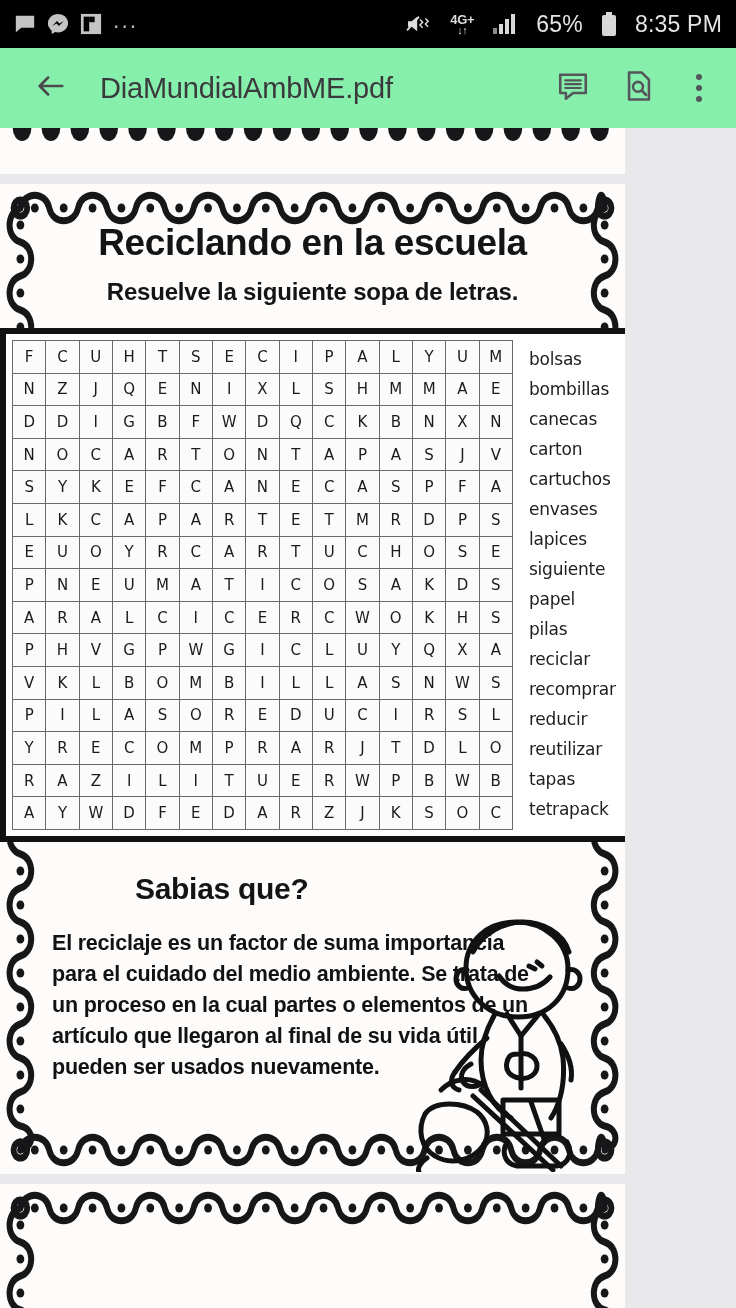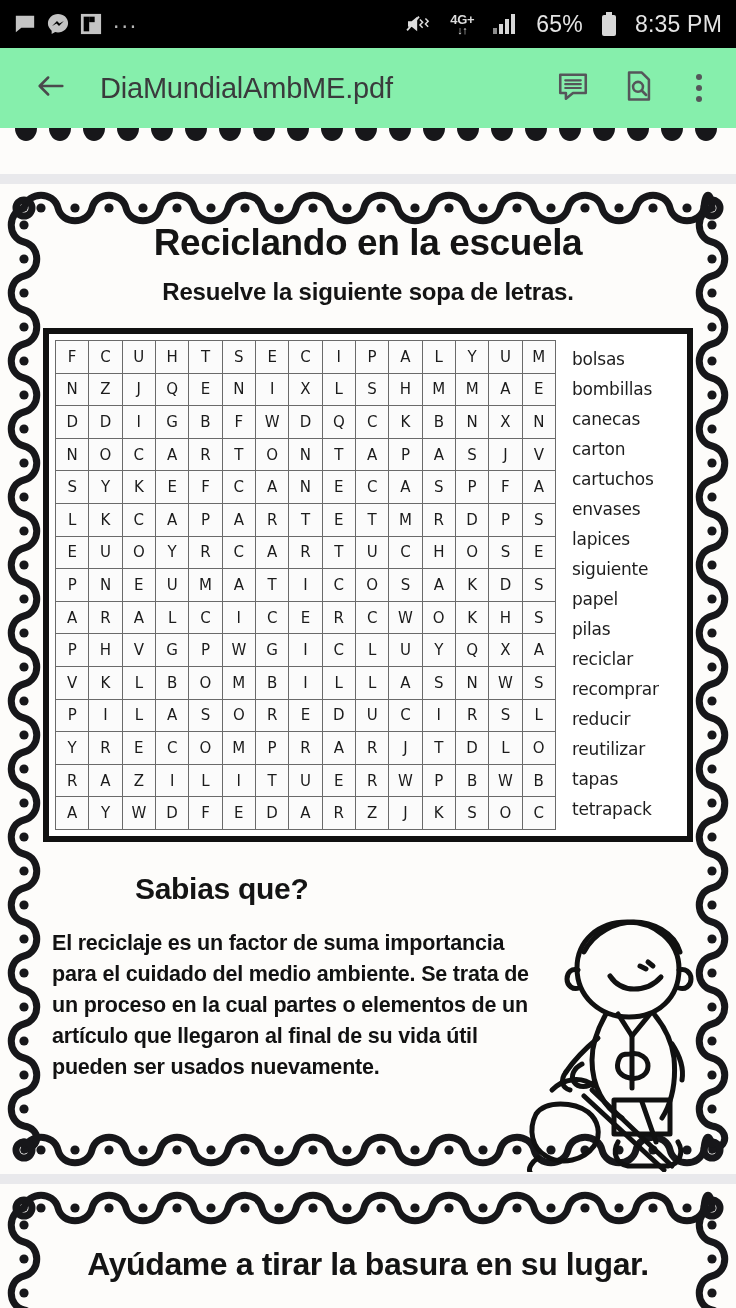--- a/index.html
+++ b/index.html
@@ -70,21 +70,21 @@
   .pdf-view {
     position: relative;
     height: 1180px;
     background: #e9e9ec;
     overflow: hidden;
   }
 
   .page {
     background: #fdfcfa;
     position: relative;
-    width: 736px;
+    width: 625px;
   }
   .page-prev { height: 46px; margin-bottom: 10px; overflow: hidden; position: relative; }
   .page-main { height: 990px; overflow: hidden; position: relative; }
   .page-next { height: 130px; margin-top: 10px; overflow: hidden; position: relative; }
 
   
   .frame { position: absolute; inset: 0; pointer-events: none; }
   .frame svg { width: 100%; height: 100%; display: block; }
 
   .page-inner { position: relative; z-index: 2; }
@@ -828,18 +828,15 @@
             <circle cx="712" cy="143" r="4.6"></circle>
             <circle cx="712" cy="177" r="4.6"></circle>
             <circle cx="712" cy="211" r="4.6"></circle>
           </g>
           <circle cx="24" cy="24" r="8" fill="none" stroke="#17171a" stroke-width="7"></circle>
           <circle cx="712" cy="24" r="8" fill="none" stroke="#17171a" stroke-width="7"></circle>
           <circle cx="24" cy="236" r="8" fill="none" stroke="#17171a" stroke-width="7"></circle>
           <circle cx="712" cy="236" r="8" fill="none" stroke="#17171a" stroke-width="7"></circle>
         </svg>
     </div>
-    <div class="page-inner">
-      <div class="next-caption">Ayúdame a tirar la basura en su lugar.</div>
-    </div>
   </div>
 
 </div>
 
 </body></html>

